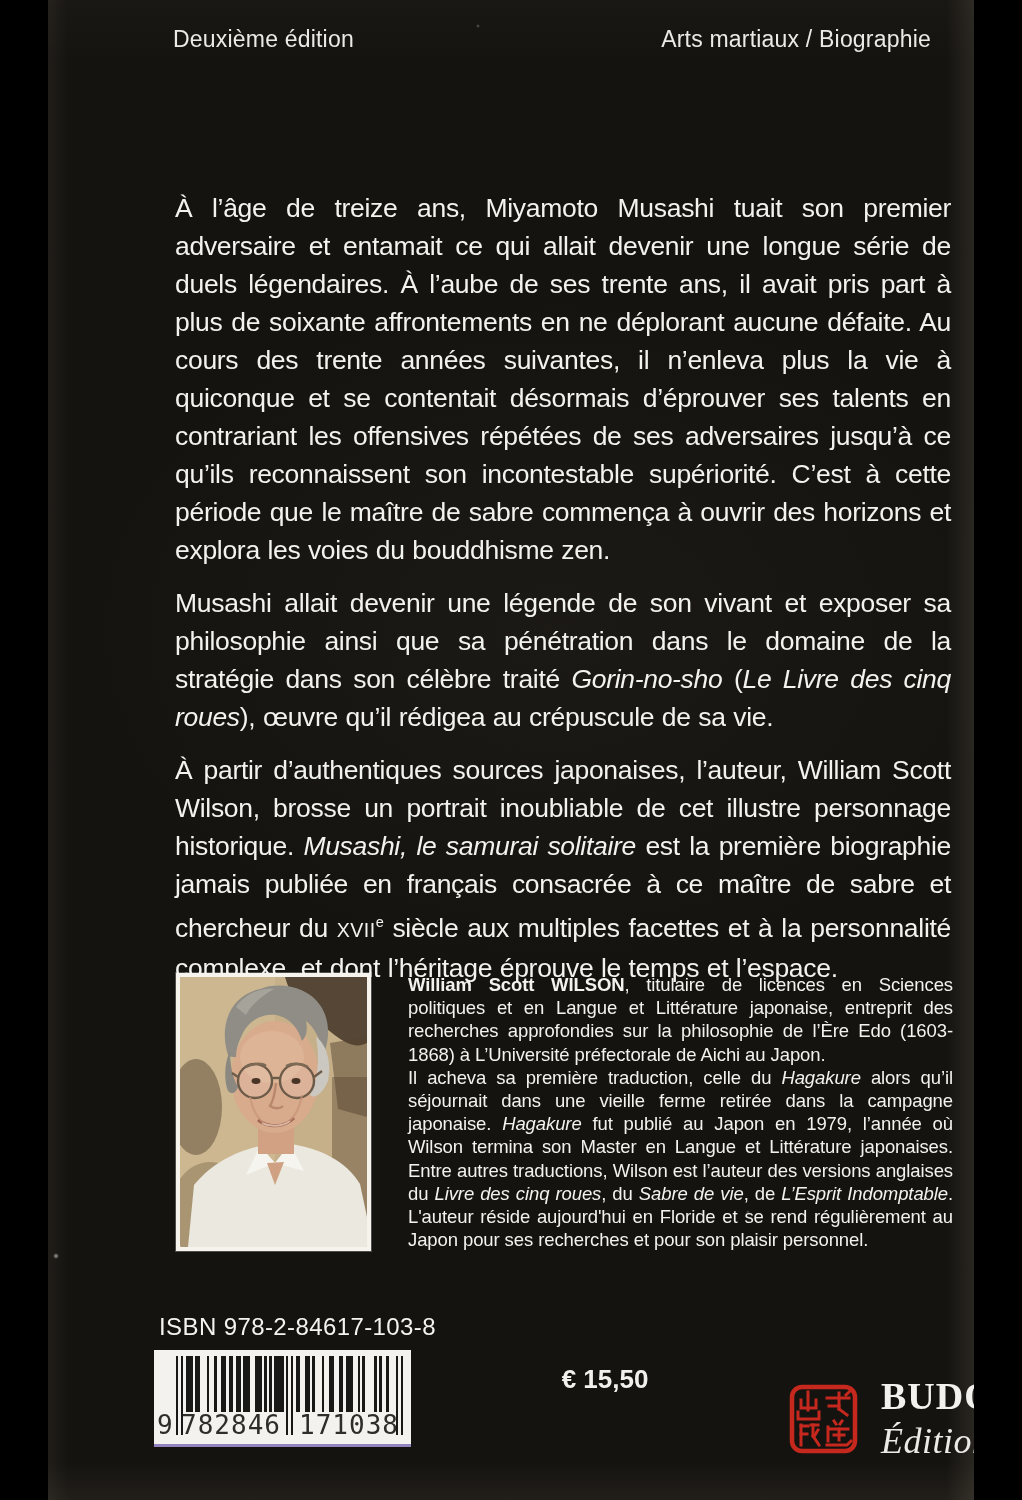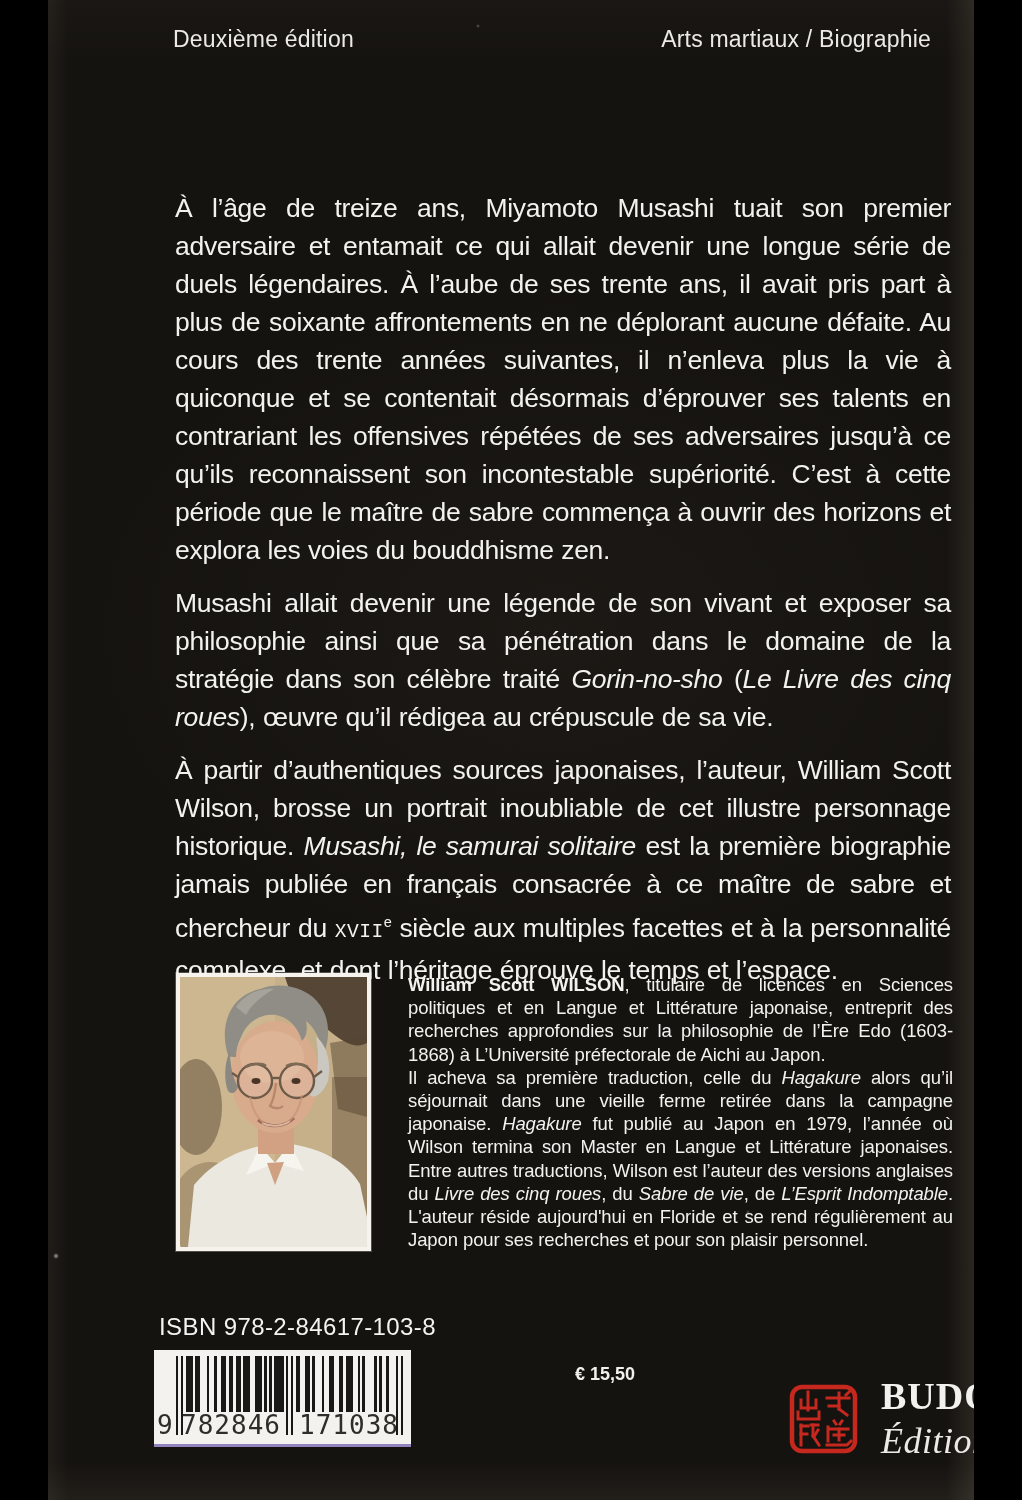--- a/index.html
+++ b/index.html
@@ -29,40 +29,40 @@
   }
   
   .hdr{position:absolute;top:26px;font-size:23px;letter-spacing:.2px;color:#eceae6;}
   .hdr.left{left:125px;}
   .hdr.right{right:43px;}
   
   .synopsis{position:absolute;left:127px;top:189px;width:776px;}
   .synopsis p{margin:0 0 15px 0;font-size:26.5px;line-height:38px;text-align:justify;letter-spacing:-0.3px;word-spacing:0.5px;}
   .rich .i{font-style:italic;}
   .rich .b{font-weight:bold;}
-  .rich .sc{font-size:0.74em;letter-spacing:0.5px;font-family:Liberation Mono, monospace;}
+  .rich .sc{font-size:0.74em;letter-spacing:0.5px;}
   .rich .sup{font-size:0.55em;vertical-align:super;}
   
   .bio{position:absolute;left:128px;top:973px;width:777px;display:flex;}
   .photo{flex:0 0 auto;width:187px;height:270px;background:#f5f3ec;padding:4px;box-shadow:0 0 0 1px rgba(255,255,255,0.25);}
   .photo svg{display:block;}
   .bio-text{margin-left:37px;width:545px;}
   .bio-text p{margin:0;font-size:18.5px;line-height:23.2px;text-align:justify;letter-spacing:-0.1px;}
   
   .isbn{position:absolute;left:111px;top:1313px;font-size:24px;font-weight:normal;letter-spacing:.4px;color:#f4f3f0;}
   .barcode-box{position:absolute;left:106px;top:1350px;width:257px;height:97px;background:#f3f2ee;border-bottom:3px solid #9384bf;box-sizing:border-box;}
   .bars{position:absolute;left:22px;top:6px;display:flex;align-items:flex-start;}
   .module{width:2.4px;height:56px;}
   .module.on{background:#181816;}
   .module.guard{height:79px;}
   .bc-digits{position:absolute;left:0;top:60px;width:100%;display:flex;align-items:flex-start;font-family:"DejaVu Sans Mono", monospace;font-size:26px;color:#2d2d2a;}
   .bc-d9{width:22px;text-align:left;padding-left:3px;}
   .bc-g{width:104px;text-align:center;letter-spacing:1px;}
   .bc-g.g2{margin-left:14px;}
-  .price{position:absolute;left:437px;top:1364px;width:240px;text-align:center;font-size:18px;font-weight:bold;color:#f1f0ed;}
+  .price{position:absolute;left:437px;top:1364px;width:240px;text-align:center;font-size:26px;font-weight:bold;color:#f1f0ed;}
   .website{position:absolute;left:437px;top:1422px;width:240px;text-align:center;font-size:27px;color:#f1f0ed;letter-spacing:.5px;}
   .publisher{position:absolute;left:741px;top:1377px;display:flex;align-items:center;}
   .seal{flex:0 0 auto;}
   .pub-text{margin-left:22px;font-family:"Liberation Serif", serif;}
   .pub-name{display:block;font-size:38px;font-weight:bold;letter-spacing:1px;line-height:1;color:#f2f1ee;}
   .pub-sub{display:block;font-size:36px;font-style:italic;margin-top:5px;color:#eceae6;letter-spacing:.5px;}
 </style>
 </head>
 <body>
 

